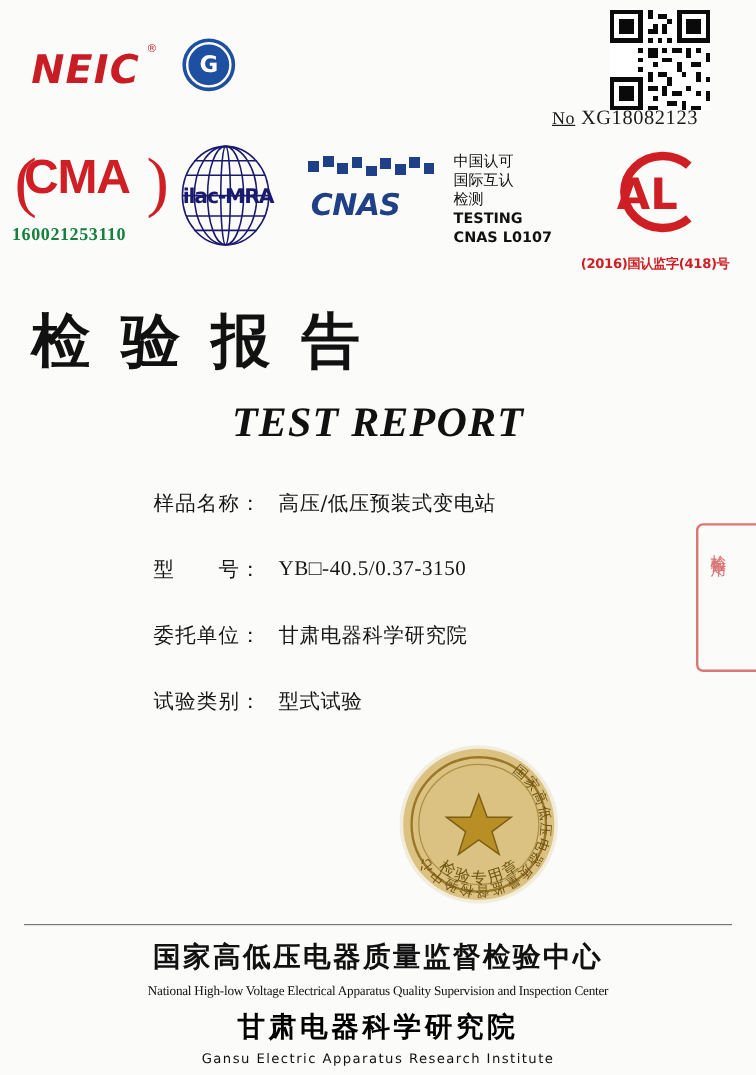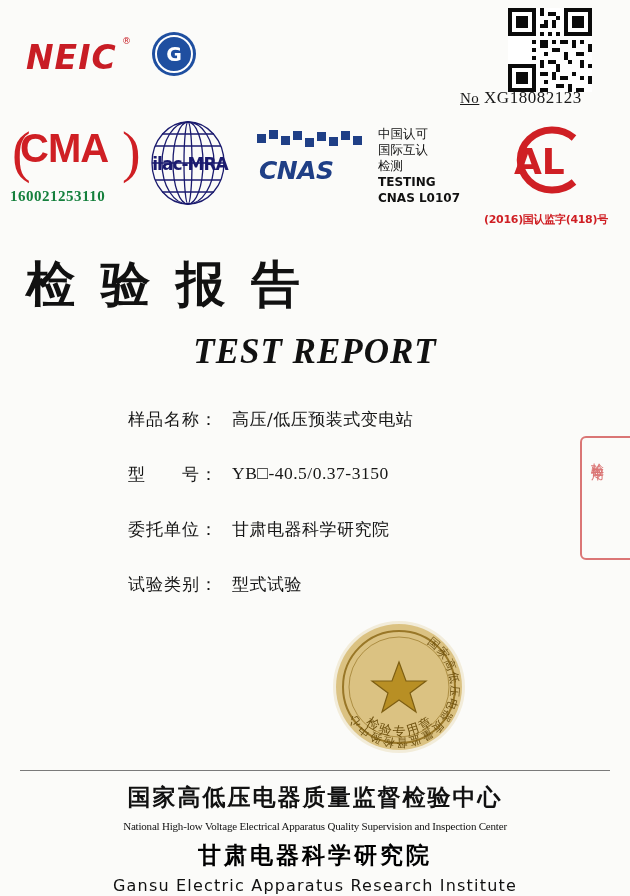--- a/index.html
+++ b/index.html
@@ -208,21 +208,21 @@
     font-size:11px;letter-spacing:-0.2px;color:#111;
   }
   .foot3{
     position:absolute;left:0;top:840px;width:630px;text-align:center;
     font-family:"DejaVu Serif", serif;
     font-weight:bold;font-size:23px;letter-spacing:3px;color:#000000;
   }
   .foot4{
     position:absolute;left:0;top:876px;width:630px;text-align:center;
     font-family:"DejaVu Sans", sans-serif;
-    font-size:16px;letter-spacing:1.2px;color:#111;
+    font-size:11px;letter-spacing:1.2px;color:#111;
   }
 </style>
 </head>
 <body>
 
 <div class="page">
 
   <div class="top-row">
     <div class="neic">NEIC</div>
     <div class="neic-r">®</div>

